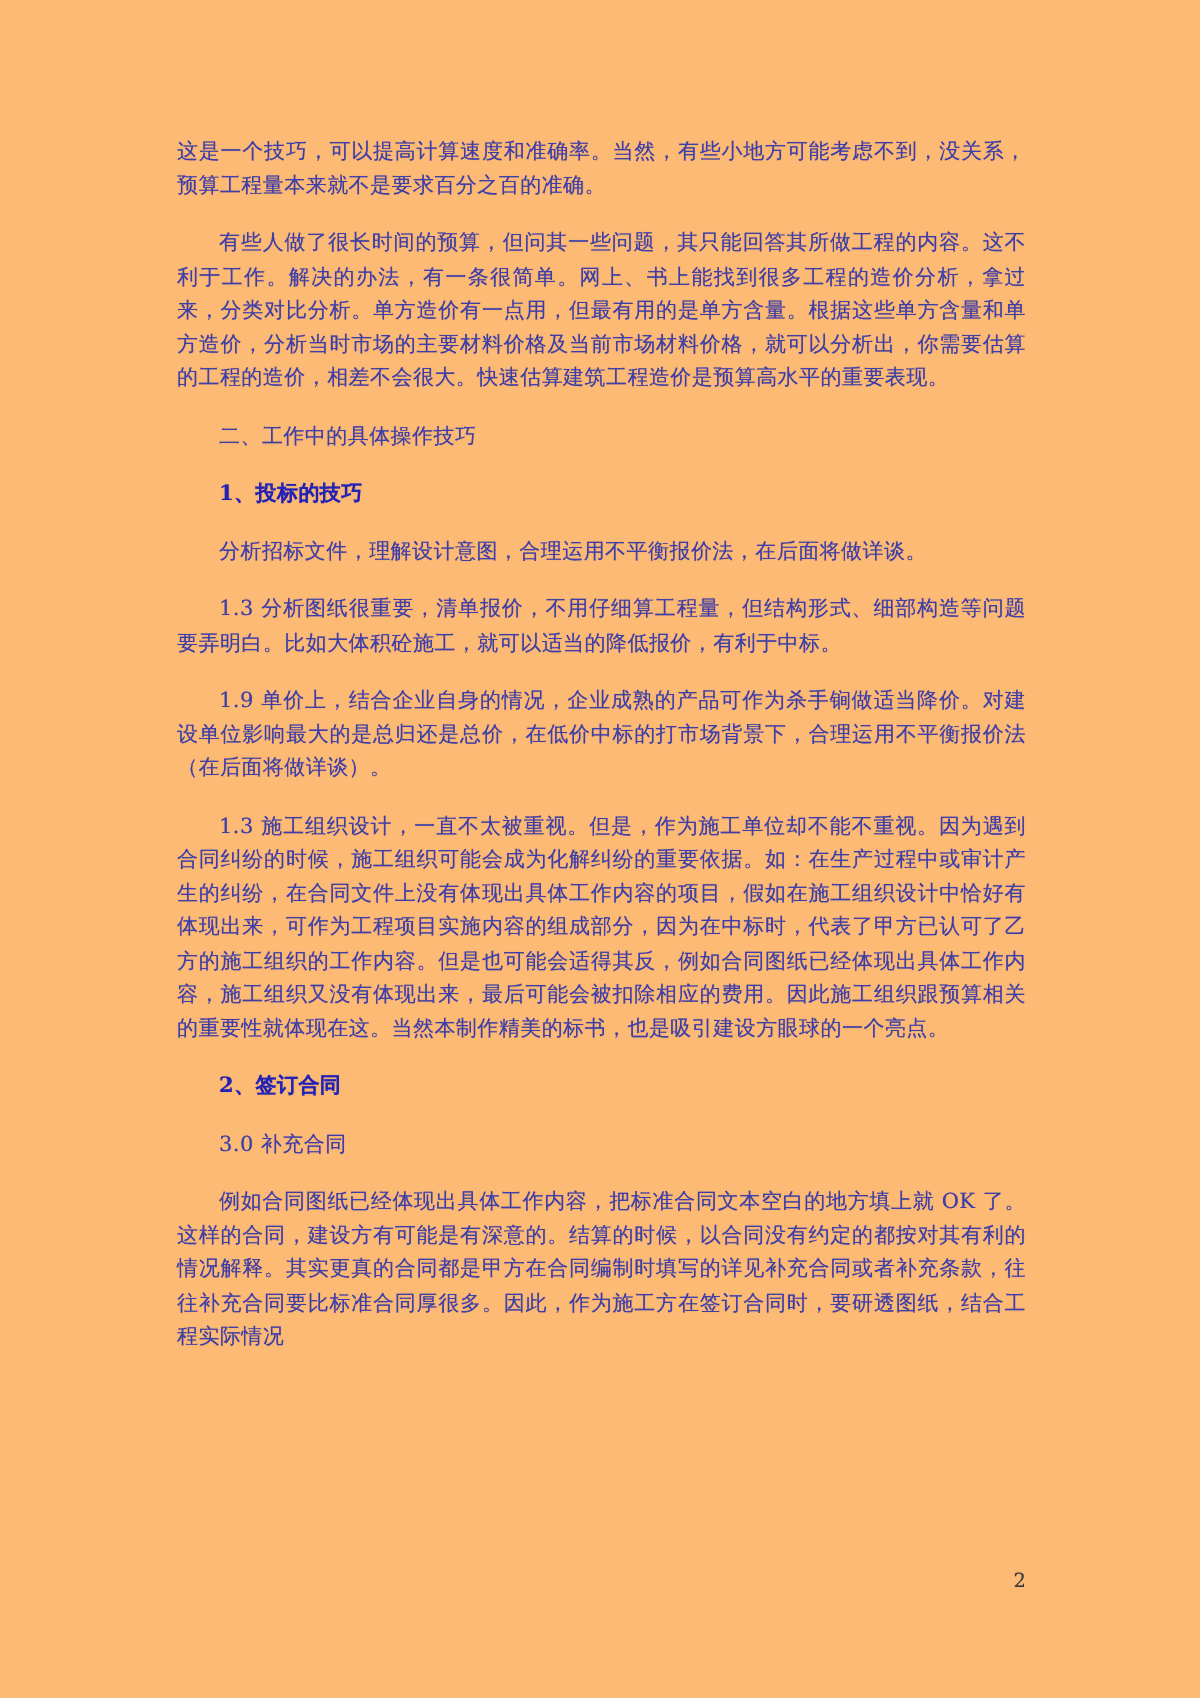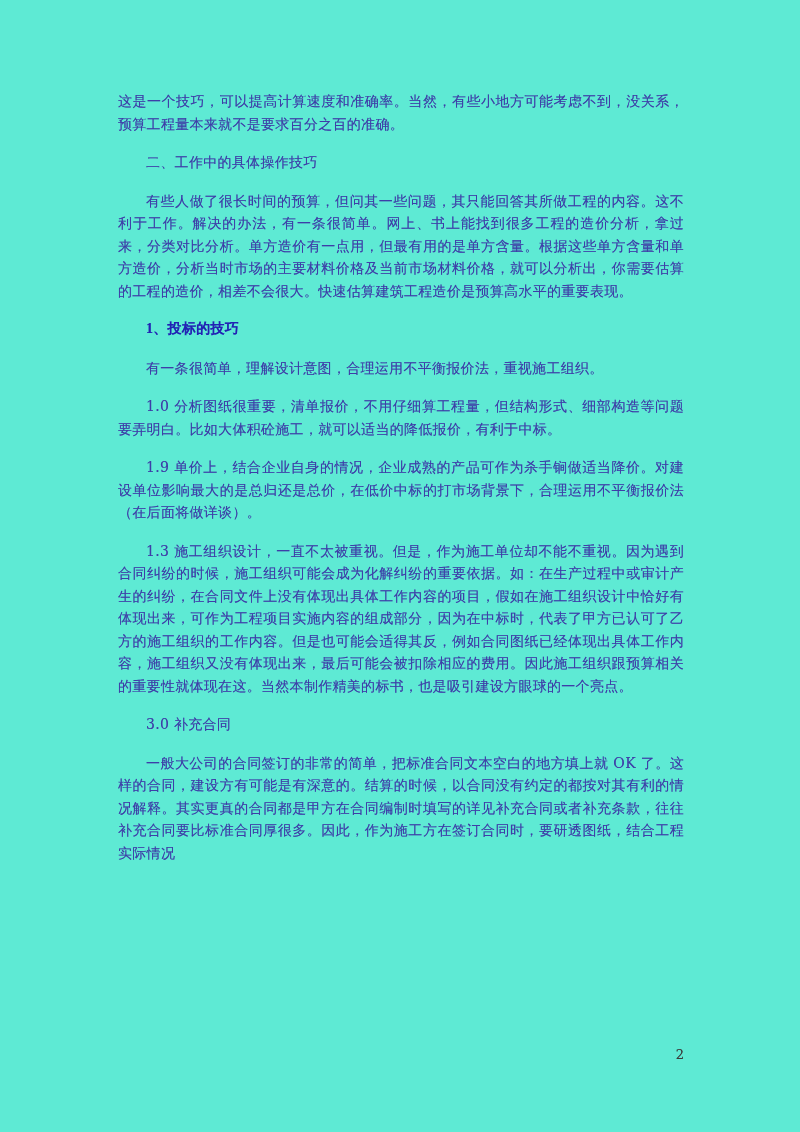--- a/index.html
+++ b/index.html
@@ -10,21 +10,21 @@
   body {
     width: 800px;
     height: 1132px;
     position: relative;
     font-family: "DejaVu Serif", "Liberation Serif", serif;
     overflow: hidden;
   }
   .page {
     position: absolute;
     inset: 0;
-    background: #5eead4;
+    background: #fdba74;
   }
   .content {
     position: absolute;
     top: 90px;
     left: 118px;
     width: 566px;
   }
   .para {
     margin: 0 0 16px 0;
     font-size: 14px;
@@ -34,42 +34,42 @@
     letter-spacing: 0.3px;
     text-shadow: 0 0 0.5px rgba(62, 62, 168, 0.55); 
   }
   .para.indent {
     text-indent: 2em;
   }
   .para.bold-heading {
     font-weight: bold;
     color: #2222b4;
     text-shadow: 0 0 0.5px rgba(34, 34, 180, 0.6);
-    font-family: Liberation Serif, serif;
   }
   .page-number {
     position: absolute;
     top: 1046px;
     right: 116px;
     font-size: 13px;
     line-height: 18px;
     color: #3a3a3a;
     text-shadow: 0 0 0.5px rgba(58, 58, 58, 0.5);
   }
 </style>
 </head>
 <body>
 
 <div class="page">
   <div class="content">
     <p class="para">这是一个技巧，可以提高计算速度和准确率。当然，有些小地方可能考虑不到，没关系，预算工程量本来就不是要求百分之百的准确。</p>
+    <p class="para indent">有些人做了很长时间的预算，但问其一些问题，其只能回答其所做工程的内容。这不利于工作。解决的办法，有一条很简单。网上、书上能找到很多工程的造价分析，拿过来，分类对比分析。单方造价有一点用，但最有用的是单方含量。根据这些单方含量和单方造价，分析当时市场的主要材料价格及当前市场材料价格，就可以分析出，你需要估算的工程的造价，相差不会很大。快速估算建筑工程造价是预算高水平的重要表现。</p>
     <p class="para indent">二、工作中的具体操作技巧</p>
-    <p class="para indent">有些人做了很长时间的预算，但问其一些问题，其只能回答其所做工程的内容。这不利于工作。解决的办法，有一条很简单。网上、书上能找到很多工程的造价分析，拿过来，分类对比分析。单方造价有一点用，但最有用的是单方含量。根据这些单方含量和单方造价，分析当时市场的主要材料价格及当前市场材料价格，就可以分析出，你需要估算的工程的造价，相差不会很大。快速估算建筑工程造价是预算高水平的重要表现。</p>
     <p class="para indent bold-heading">1、投标的技巧</p>
-    <p class="para indent">有一条很简单，理解设计意图，合理运用不平衡报价法，重视施工组织。</p>
-    <p class="para indent">1.0 分析图纸很重要，清单报价，不用仔细算工程量，但结构形式、细部构造等问题要弄明白。比如大体积砼施工，就可以适当的降低报价，有利于中标。</p>
+    <p class="para indent">分析招标文件，理解设计意图，合理运用不平衡报价法，在后面将做详谈。</p>
+    <p class="para indent">1.3 分析图纸很重要，清单报价，不用仔细算工程量，但结构形式、细部构造等问题要弄明白。比如大体积砼施工，就可以适当的降低报价，有利于中标。</p>
     <p class="para indent">1.9 单价上，结合企业自身的情况，企业成熟的产品可作为杀手锏做适当降价。对建设单位影响最大的是总归还是总价，在低价中标的打市场背景下，合理运用不平衡报价法（在后面将做详谈）。</p>
     <p class="para indent">1.3 施工组织设计，一直不太被重视。但是，作为施工单位却不能不重视。因为遇到合同纠纷的时候，施工组织可能会成为化解纠纷的重要依据。如：在生产过程中或审计产生的纠纷，在合同文件上没有体现出具体工作内容的项目，假如在施工组织设计中恰好有体现出来，可作为工程项目实施内容的组成部分，因为在中标时，代表了甲方已认可了乙方的施工组织的工作内容。但是也可能会适得其反，例如合同图纸已经体现出具体工作内容，施工组织又没有体现出来，最后可能会被扣除相应的费用。因此施工组织跟预算相关的重要性就体现在这。当然本制作精美的标书，也是吸引建设方眼球的一个亮点。</p>
+    <p class="para indent bold-heading">2、签订合同</p>
     <p class="para indent">3.0 补充合同</p>
-    <p class="para indent">一般大公司的合同签订的非常的简单，把标准合同文本空白的地方填上就 OK 了。这样的合同，建设方有可能是有深意的。结算的时候，以合同没有约定的都按对其有利的情况解释。其实更真的合同都是甲方在合同编制时填写的详见补充合同或者补充条款，往往补充合同要比标准合同厚很多。因此，作为施工方在签订合同时，要研透图纸，结合工程实际情况</p>
+    <p class="para indent">例如合同图纸已经体现出具体工作内容，把标准合同文本空白的地方填上就 OK 了。这样的合同，建设方有可能是有深意的。结算的时候，以合同没有约定的都按对其有利的情况解释。其实更真的合同都是甲方在合同编制时填写的详见补充合同或者补充条款，往往补充合同要比标准合同厚很多。因此，作为施工方在签订合同时，要研透图纸，结合工程实际情况</p>
   </div>
   <div class="page-number">2</div>
 </div>
 
 </body></html>

